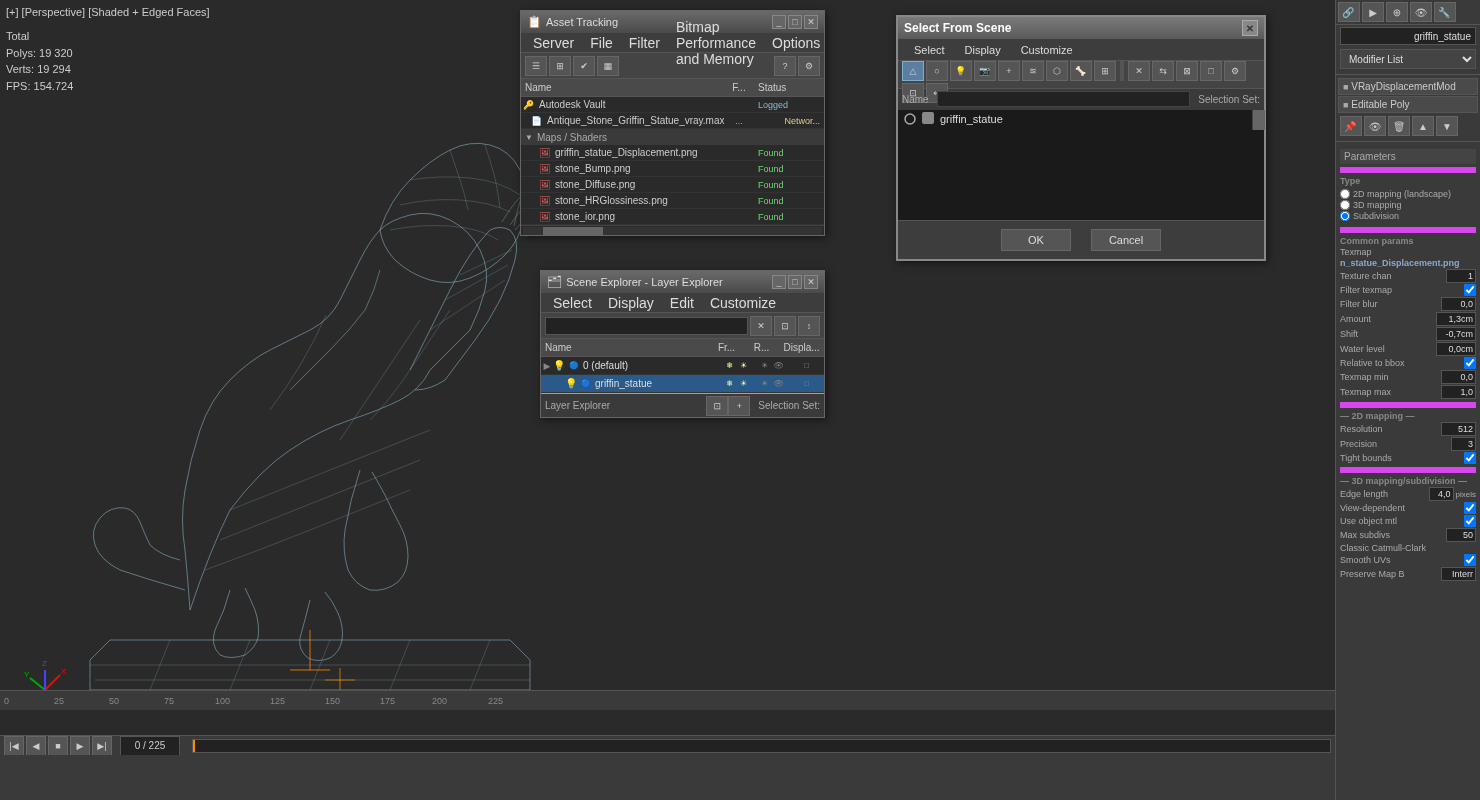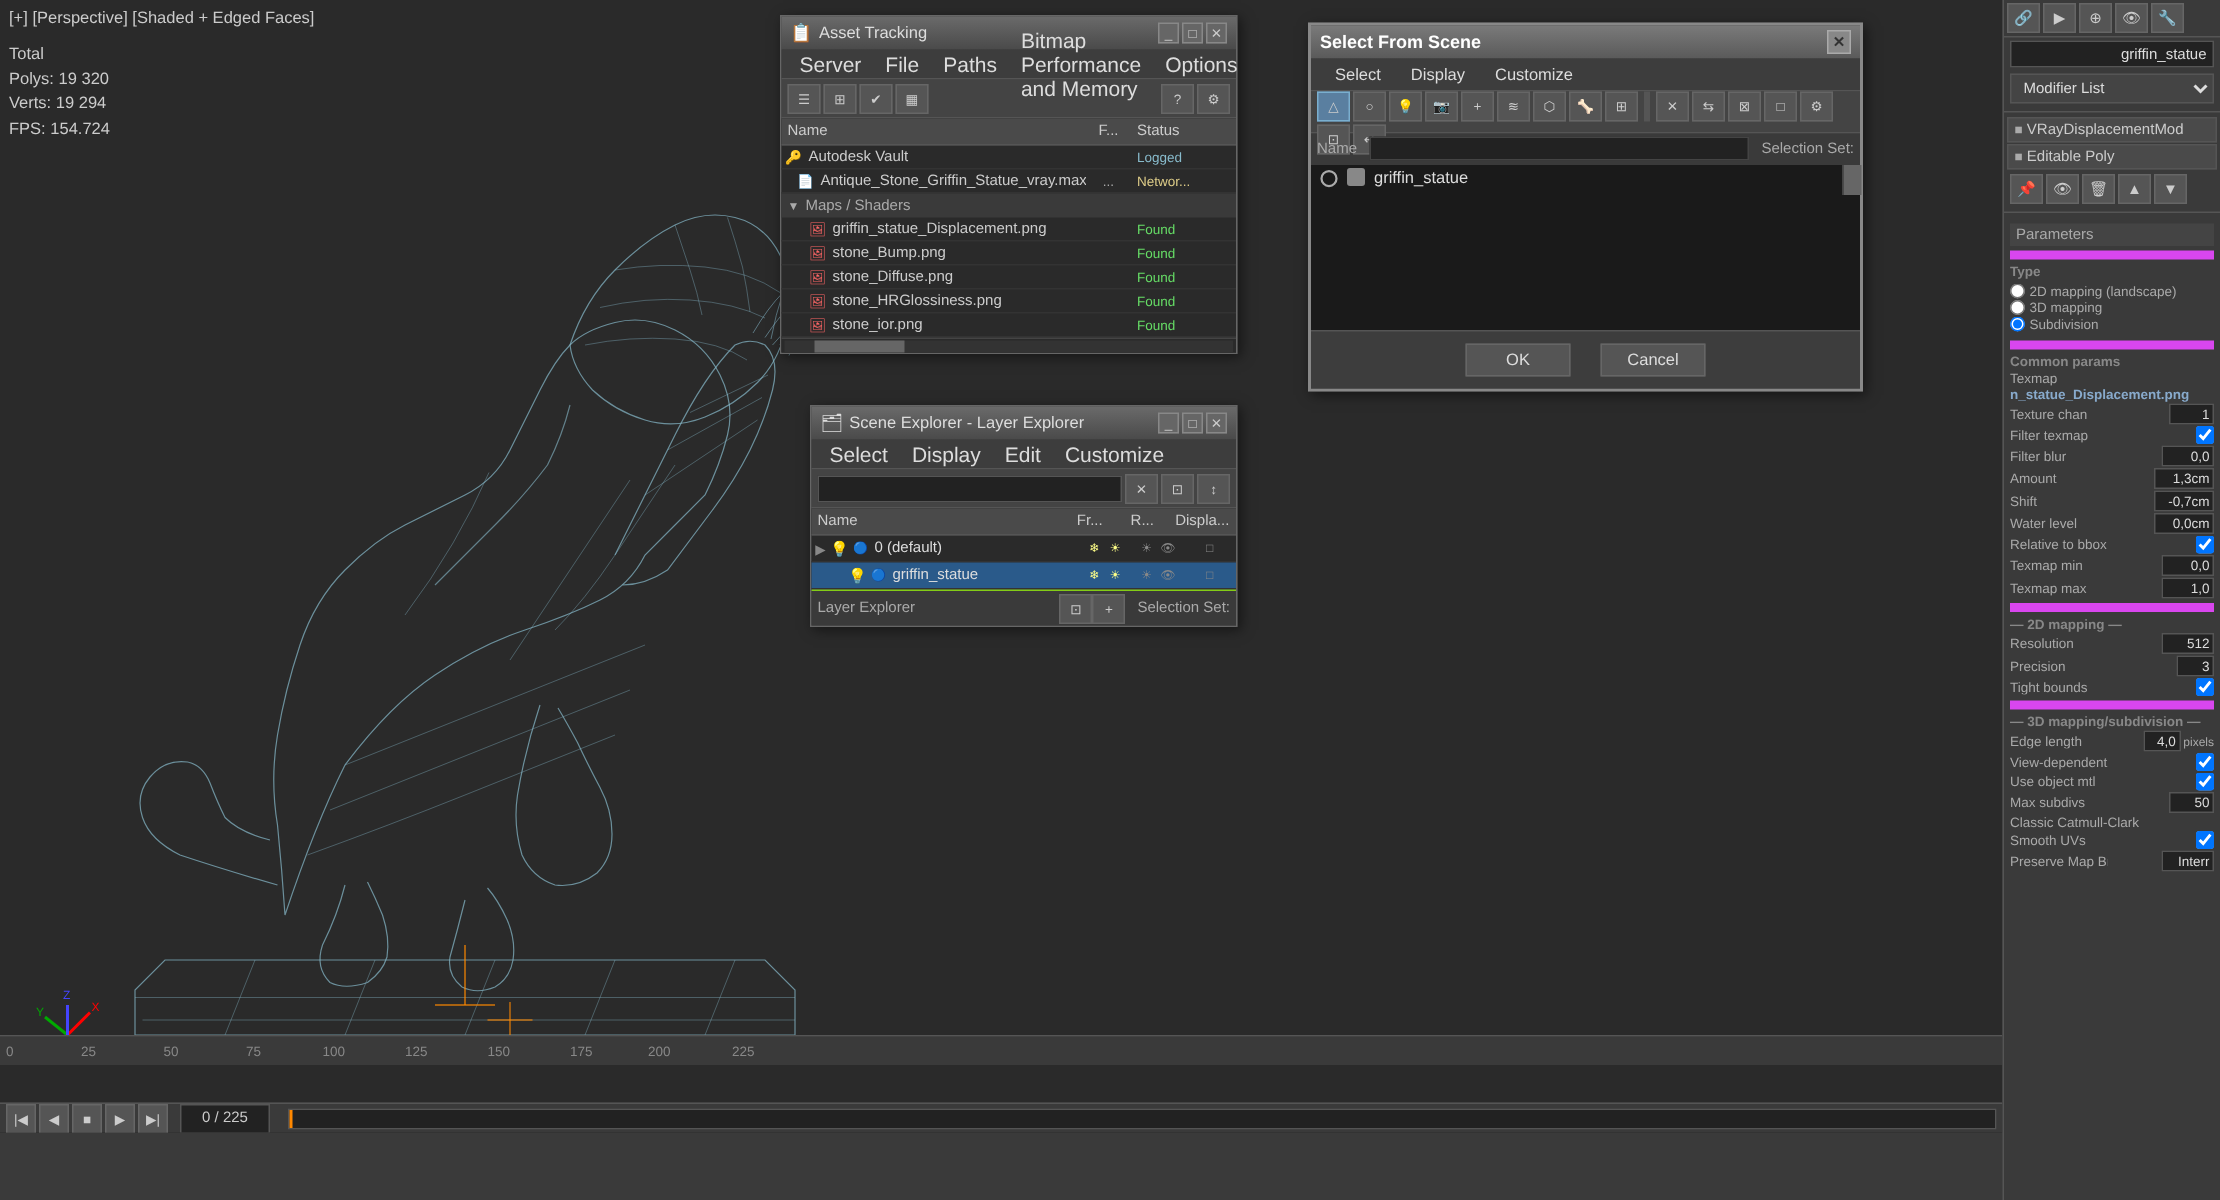--- a/index.html
+++ b/index.html
@@ -335,21 +335,21 @@
       padding: 0 2px;
       white-space: nowrap;
       overflow: hidden;
       color: #ccc;
     }
 
     .asset-f { width: 30px; padding: 0 2px; text-align: center; color: #aaa; font-size: 9px; }
     .asset-status { width: 70px; padding: 0 4px; color: #8bc; font-size: 9px; }
     .asset-status.logged { color: #8bc; }
     .asset-status.found { color: #6d6; }
-    .asset-status.network { color: #dc8; }
+    .asset-status.network { color: #dc8; text-align: right; }
 
     .asset-group {
       background: #3a3a3a;
       font-size: 10px;
       color: #aaa;
       height: 16px;
       display: flex;
       align-items: center;
       padding-left: 4px;
     }
@@ -430,21 +430,21 @@
       align-items: center;
       padding: 0 4px;
       border-top: 1px solid #84cc16;
       font-size: 10px;
       color: #aaa;
     }
 
     
     #select-window {
       position: absolute;
-      left: 872px; top: 15px;
+      left: 896px; top: 15px;
       width: 370px;
       background: #3d3d3d;
       border: 2px solid #888;
       box-shadow: 2px 2px 8px rgba(0,0,0,0.5);
       z-index: 102;
     }
 
     .select-titlebar {
       background: linear-gradient(to bottom, #7a7a7a, #5a5a5a);
       height: 22px;
@@ -756,21 +756,21 @@
   <div class="window-titlebar">
     <span style="font-size:12px;margin-right:4px;">📋</span>
     <span class="window-title">Asset Tracking</span>
     <div class="window-btn">_</div>
     <div class="window-btn">□</div>
     <div class="window-btn">✕</div>
   </div>
   <div class="window-menubar">
     <span class="menu-item">Server</span>
     <span class="menu-item">File</span>
-    <span class="menu-item">Paths</span>
+    <span class="menu-item">Filter</span>
     <span class="menu-item">Bitmap Performance and Memory</span>
     <span class="menu-item">Options</span>
   </div>
   <div class="window-toolbar">
     <div class="tb-btn">☰</div>
     <div class="tb-btn">⊞</div>
     <div class="tb-btn">✔</div>
     <div class="tb-btn">▦</div>
     <div style="flex:1;"></div>
     <div class="tb-btn">?</div>

